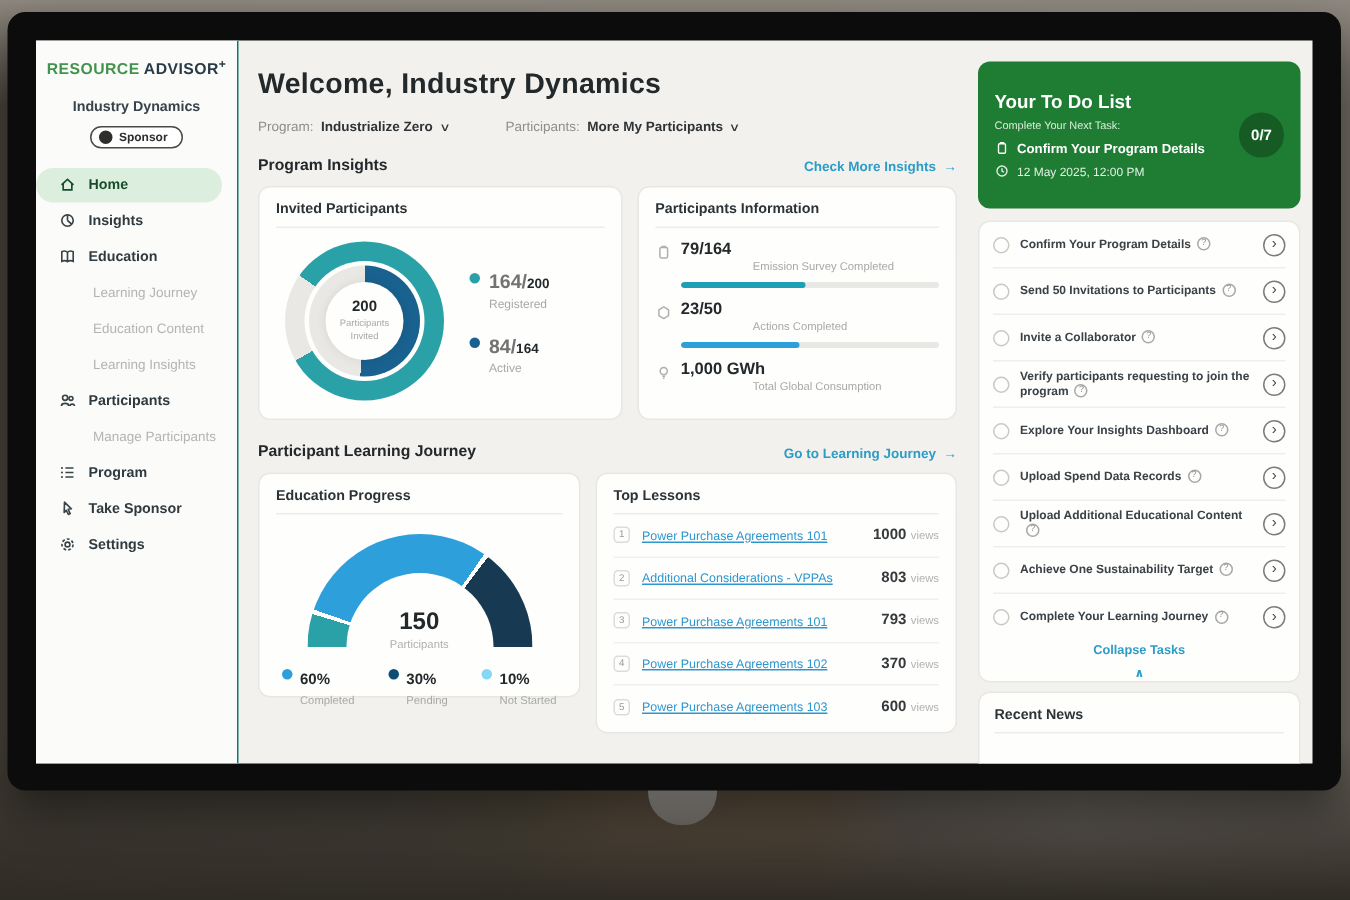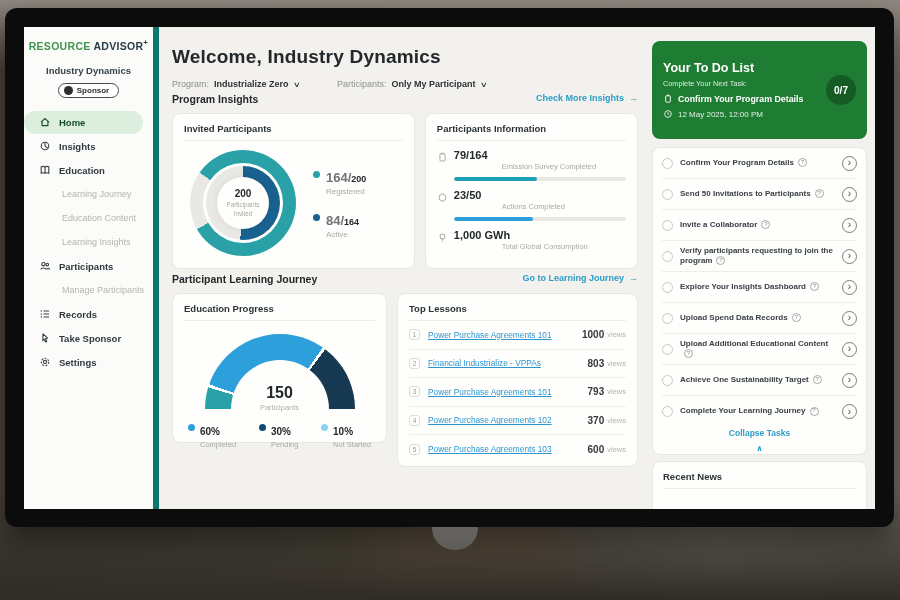--- a/index.html
+++ b/index.html
@@ -19,21 +19,21 @@
   .stand { position:absolute; left:432px; top:516px; width:46px; height:34px;
     background:linear-gradient(180deg,#f0eeea,#b4b1ab); border-radius:0 0 22px 22px; }
 
   .monitor { position:absolute; left:5px; top:8px; width:889px; height:519px;
     background:#0c0c0c; border-radius:12px; box-shadow:0 14px 30px rgba(0,0,0,.45); }
   .screen { position:absolute; left:19px; top:19px; width:851px; height:482px;
     background:#f2f1ee; display:flex; overflow:hidden; }
 
   
   .sidebar { width:135px; min-width:135px; background:#fbfbf9;
-    border-right:6px solid #0f766e; padding-top:11px; }
+    border-right:1px solid #0f766e; padding-top:11px; }
   .logo { text-align:center; font-size:10.5px; font-weight:bold; letter-spacing:.3px; }
   .lg-green { color:#41934e; } .lg-dark { color:#2b3b46; }
   .lg-plus { color:#2b3b46; font-size:8px; vertical-align:super; }
   .org { font-size:9.5px; font-weight:bold; color:#37424a; text-align:center; margin-top:13px; }
   .badge { width:fit-content; margin:7px auto 0; border:1.2px solid #4a4a48; border-radius:10px;
     padding:2px 9px 2px 5px; font-size:8px; font-weight:bold; color:#2e2e2c;
     display:flex; align-items:center; gap:4px; background:#fff; }
   .badge-dot { width:9px; height:9px; border-radius:50%; background:#2e2e2c; }
   .nav { margin-top:13px; }
   .nav-item { display:flex; align-items:center; gap:8px; height:23px; padding-left:15px;
@@ -43,21 +43,21 @@
     font-size:9px; color:#b5b4b1; margin:1px 0; cursor:pointer; }
   .nav-ic { width:12px; height:12px; display:flex; }
 
   
   .main { flex:1; padding:12px 8px 0 13px; min-width:0; }
   .welcome { font-size:19px; font-weight:bold; color:#23282b; margin:7px 0 11px; letter-spacing:.2px; }
   .filters { display:flex; gap:38px; font-size:9px; color:#8f8e8b; align-items:center; }
   .filter { display:flex; align-items:center; cursor:pointer; }
   .filter b { color:#2f3335; margin-left:5px; }
   .chev-down { margin-left:5px; color:#2f3335; font-size:7.5px; transform:scaleX(1.4); }
-  .sec-head { display:flex; justify-content:space-between; align-items:flex-start; margin-top:4px; }
+  .sec-head { display:flex; justify-content:space-between; align-items:flex-end; margin-top:15px; }
   .sec-title { font-size:10.5px; font-weight:bold; color:#23282b; }
   .sec-link { font-size:9px; font-weight:bold; color:#2b9dc7; display:flex; align-items:center; gap:5px; cursor:pointer; }
   .cards { display:flex; gap:10px; margin-top:8px; }
   .card { background:#fefefd; border:1px solid #e8e7e3; border-radius:8px; padding:9px 11px; }
   .card-title { font-size:9.5px; font-weight:bold; color:#2b3337; padding-bottom:6px;
     border-bottom:1px solid #edece8; }
 
   .invited-card { width:245px; height:156px; }
   .donut-wrap { display:flex; align-items:center; margin-top:9px; }
   .r1 { width:106px; height:106px; border-radius:50%; position:relative; margin-left:6px; }
@@ -199,21 +199,21 @@
       <div class="nav-sub">Manage Participants</div>
       <div class="nav-item">
         <span class="nav-ic">
               <svg width="12" height="12" viewBox="0 0 12 12" fill="none" stroke="#394449" stroke-width="1.1">
                 <path d="M4.6 3 H10 M4.6 6 H10 M4.6 9 H10"></path>
                 <circle cx="2.3" cy="3" r="0.7" fill="#394449" stroke="none"></circle>
                 <circle cx="2.3" cy="6" r="0.7" fill="#394449" stroke="none"></circle>
                 <circle cx="2.3" cy="9" r="0.7" fill="#394449" stroke="none"></circle>
               </svg>
             </span>
-        <span>Records</span>
+        <span>Program</span>
       </div>
       <div class="nav-item">
         <span class="nav-ic">
               <svg width="12" height="12" viewBox="0 0 12 12" fill="none" stroke="#394449" stroke-width="1.1" stroke-linejoin="round">
                 <path d="M4 1.8 L8.6 6.2 L6.4 6.5 L7.8 9.4 L6.6 10 L5.2 7.2 L3.8 8.6 Z"></path>
               </svg>
             </span>
         <span>Take Sponsor</span>
       </div>
       <div class="nav-item">
@@ -232,21 +232,21 @@
     <div class="welcome">Welcome, Industry Dynamics</div>
 
     <div class="filters">
       <div class="filter">
         <span>Program:</span>
         <b>Industrialize Zero</b>
         <span class="chev-down">∨</span>
       </div>
       <div class="filter">
         <span>Participants:</span>
-        <b>Only My Participant</b>
+        <b>More My Participants</b>
         <span class="chev-down">∨</span>
       </div>
     </div>
 
     <div class="sec-head">
       <span class="sec-title">Program Insights</span>
       <span class="sec-link" style="color: rgb(43, 157, 199);">
         <span>Check More Insights</span>
         <span>→</span>
       </span>
@@ -374,21 +374,21 @@
       <div class="card lessons-card">
         <div class="card-title">Top Lessons</div>
         <div class="lesson-row">
           <span class="rank">1</span>
           <span class="lesson-link" style="color: rgb(46, 150, 207);">Power Purchase Agreements 101</span>
           <span class="views-num">1000</span>
           <span class="views-suf">views</span>
         </div>
         <div class="lesson-row">
           <span class="rank">2</span>
-          <span class="lesson-link" style="color: rgb(46, 150, 207);">Financial Industrialize - VPPAs</span>
+          <span class="lesson-link" style="color: rgb(46, 150, 207);">Additional Considerations - VPPAs</span>
           <span class="views-num">803</span>
           <span class="views-suf">views</span>
         </div>
         <div class="lesson-row">
           <span class="rank">3</span>
           <span class="lesson-link" style="color: rgb(46, 150, 207);">Power Purchase Agreements 101</span>
           <span class="views-num">793</span>
           <span class="views-suf">views</span>
         </div>
         <div class="lesson-row">

